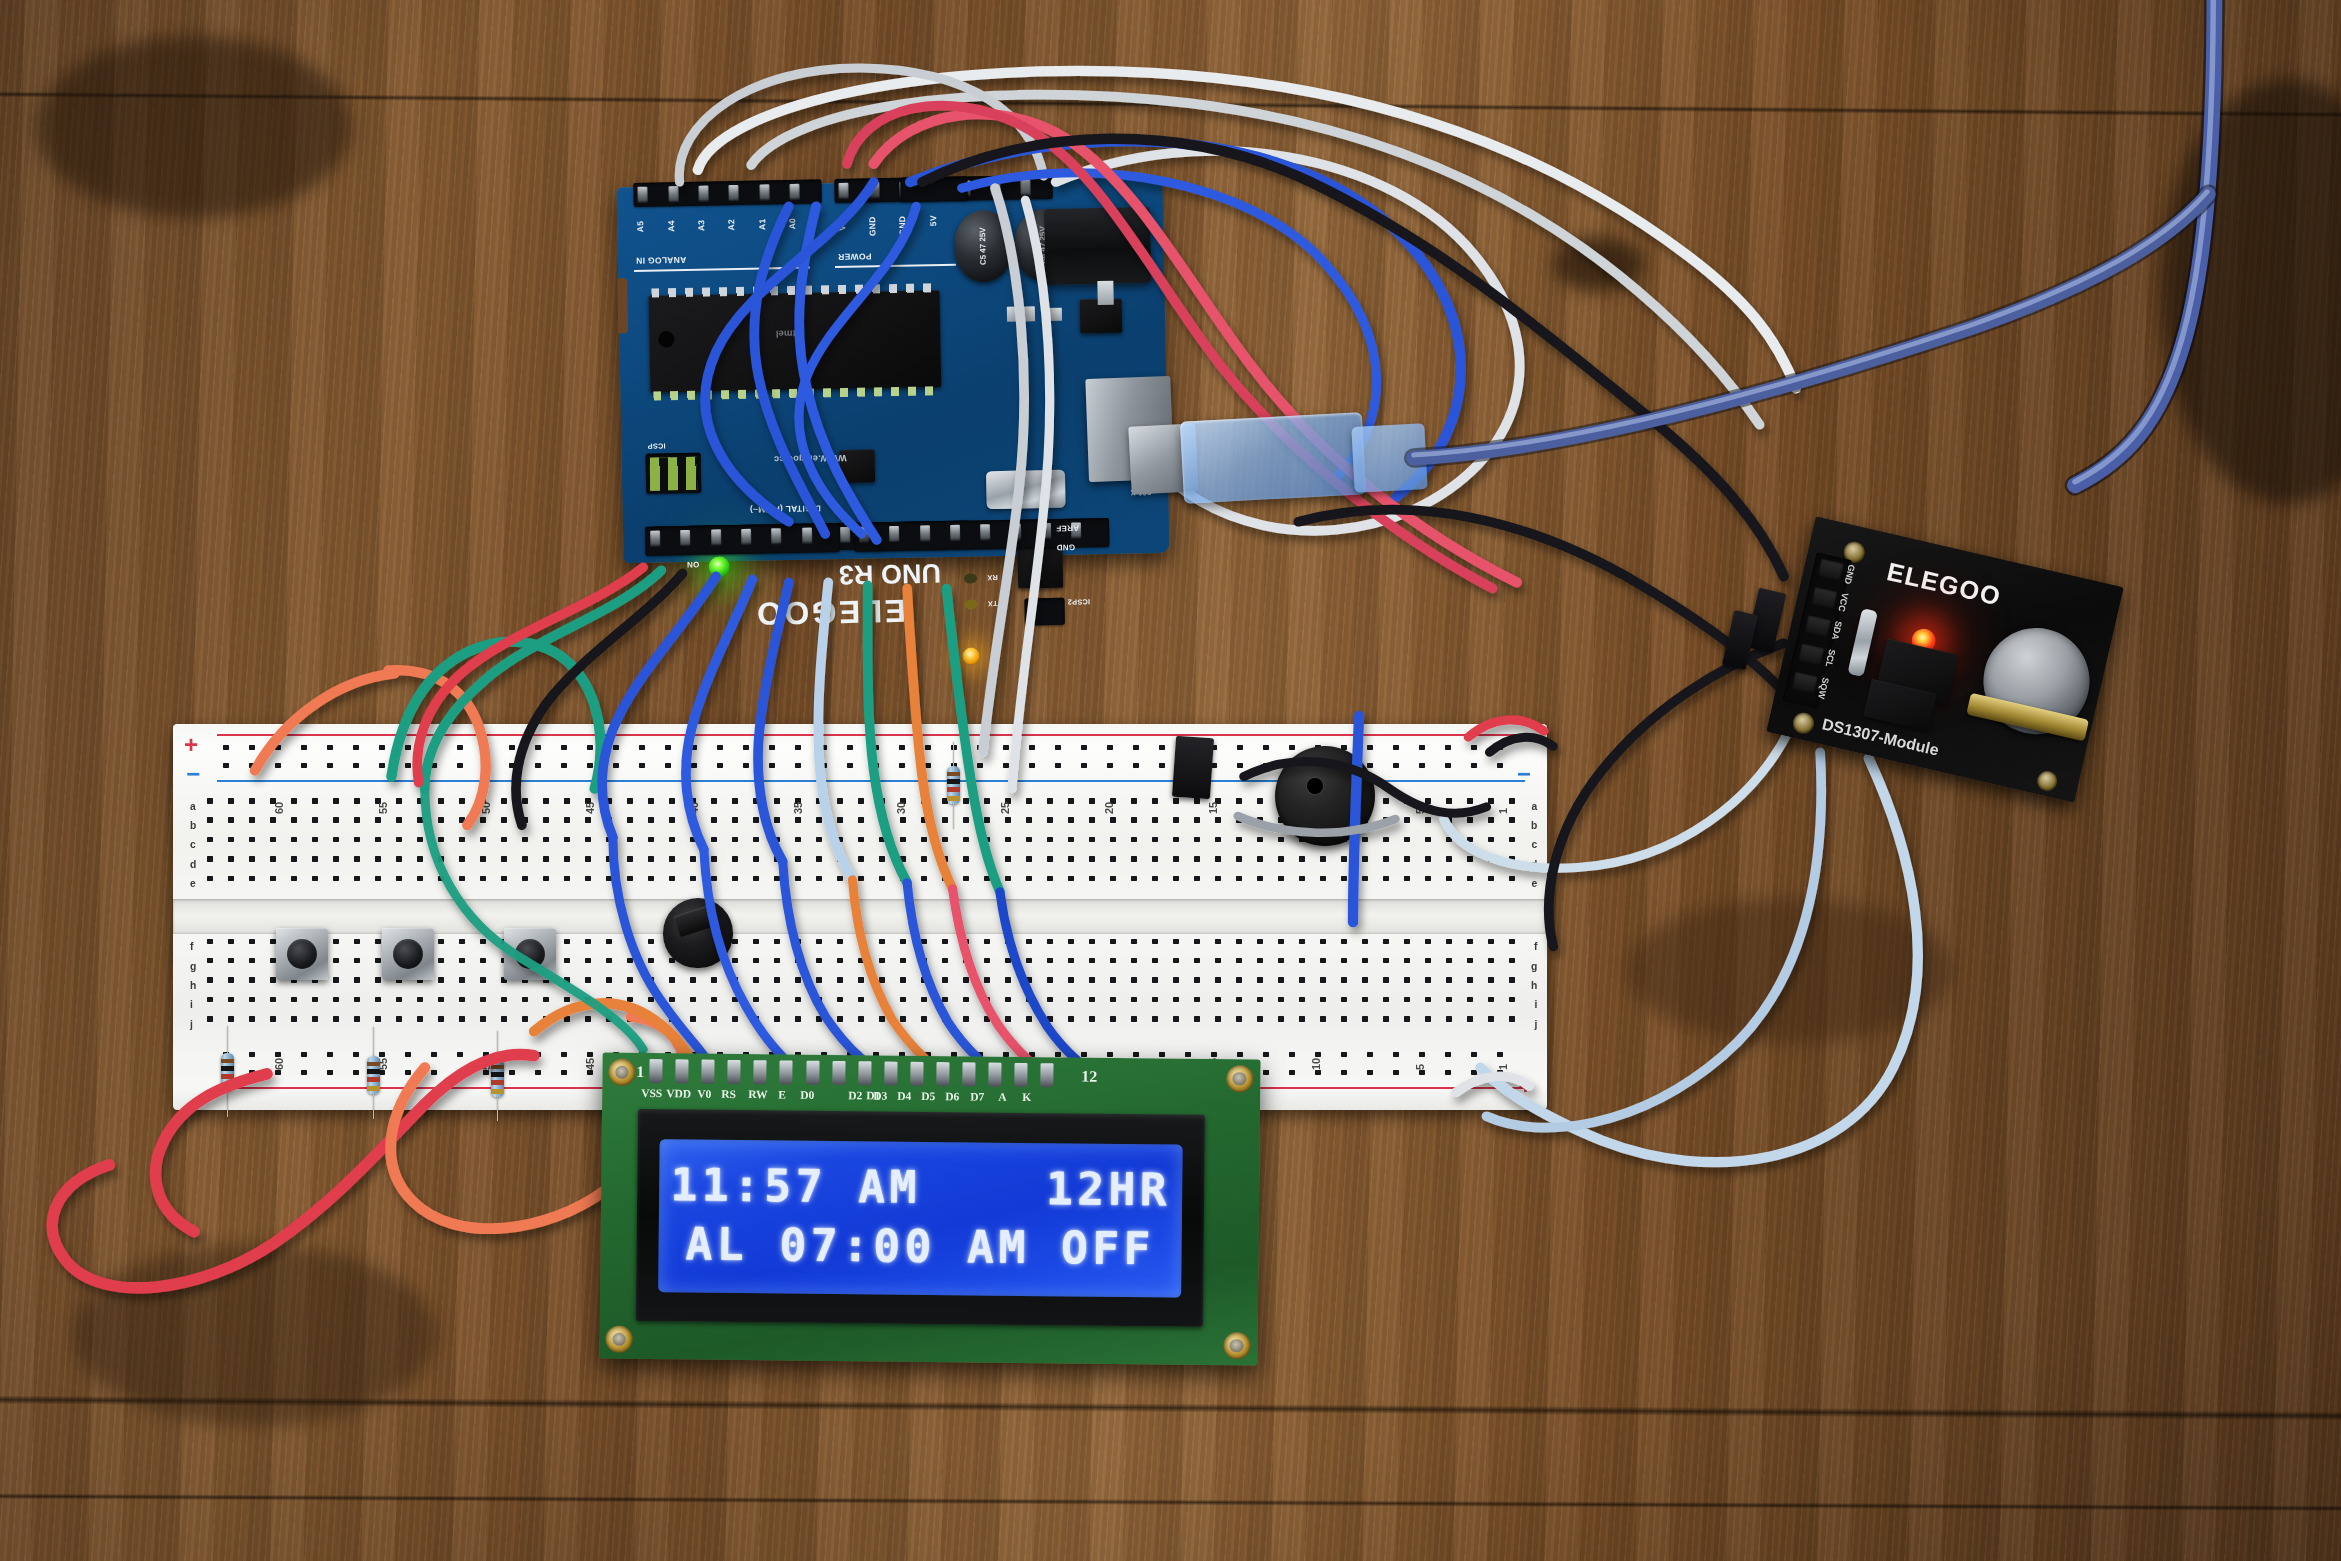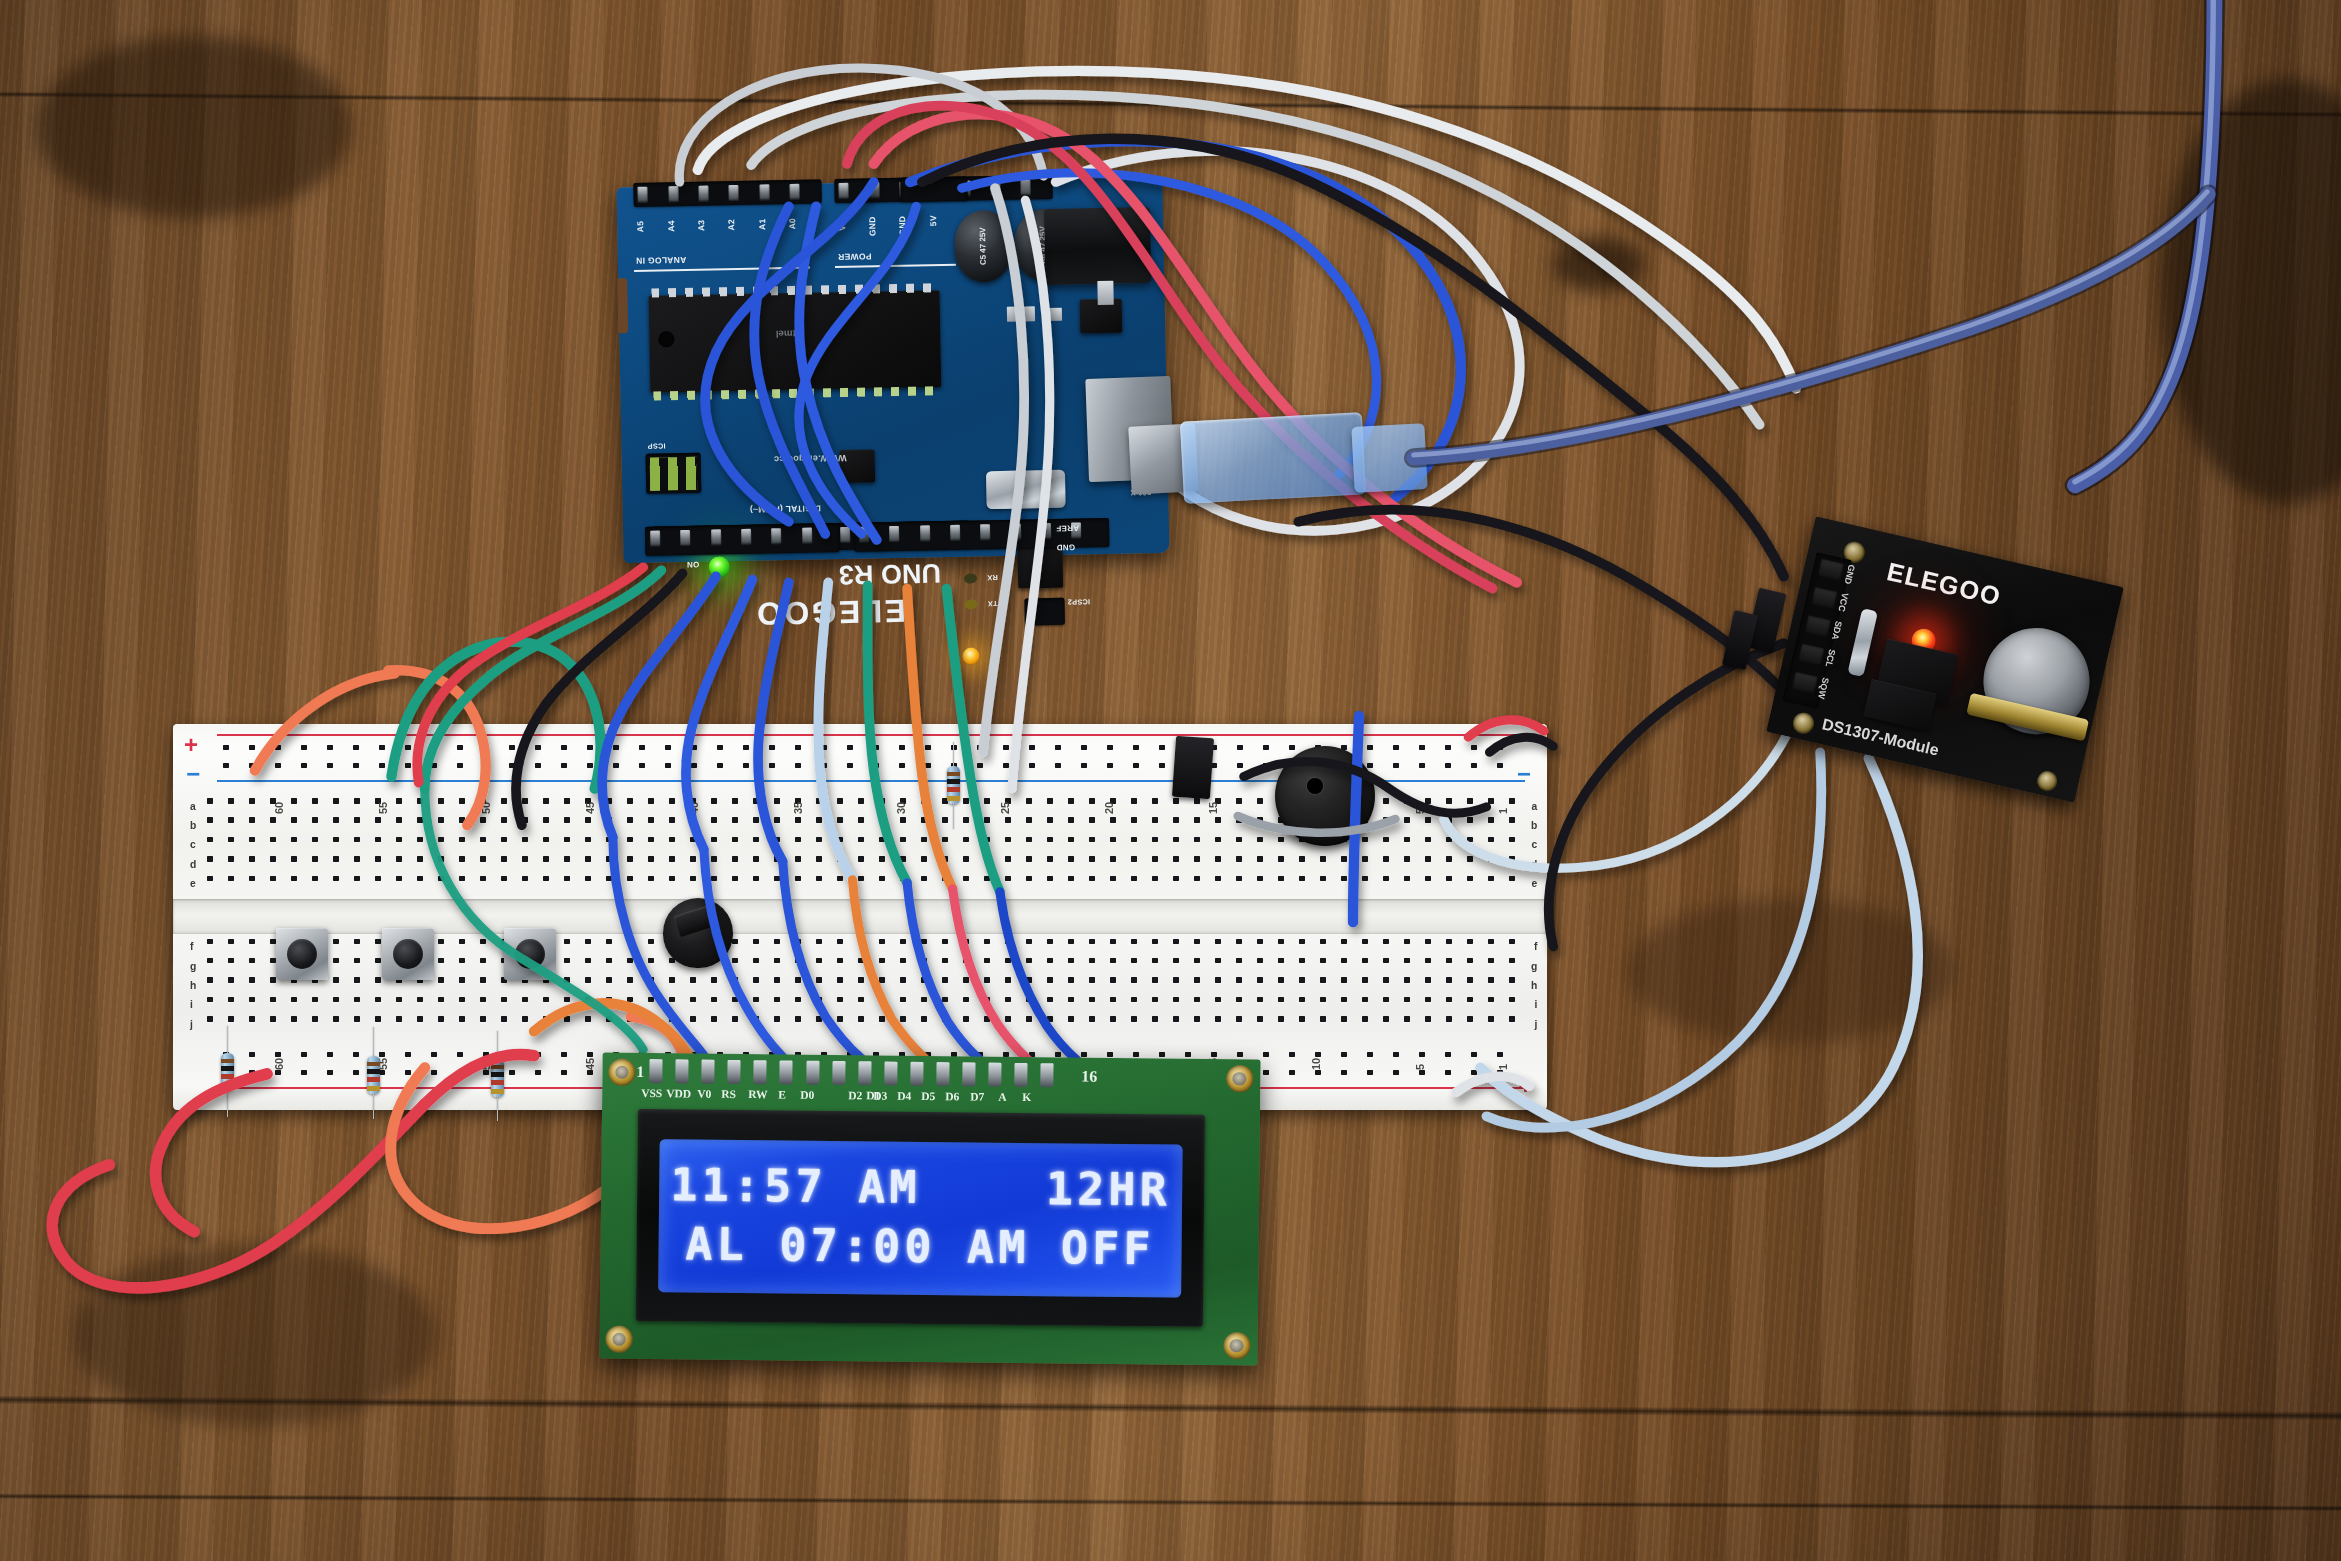--- a/index.html
+++ b/index.html
@@ -1460,21 +1460,21 @@
     <div class="p" style="left:209px"></div>
       <div class="p" style="left:235px"></div>
     <div class="p" style="left:261px"></div>
       <div class="p" style="left:287px"></div>
     <div class="p" style="left:313px"></div>
       <div class="p" style="left:339px"></div>
     <div class="p" style="left:365px"></div>
       <div class="p" style="left:391px"></div>
   </div>
   <div class="lcdnum" style="left:34px; top:9.7px;">1</div>
-  <div class="lcdnum" style="left:479px; top:9.7px;">16</div>
+  <div class="lcdnum" style="left:479px; top:9.7px;">12</div>
 
   <div class="lcdlbl" style="left:39px;  top:34px;">VSS</div>
   <div class="lcdlbl" style="left:64px; top:34px;">VDD</div>
   <div class="lcdlbl" style="left:95px; top:34px;">V0</div>
   <div class="lcdlbl" style="left:119px; top:34px;">RS</div>
   <div class="lcdlbl" style="left:146px; top:34px;">RW</div>
   <div class="lcdlbl" style="left:176px; top:34px;">E</div>
   <div class="lcdlbl" style="left:198px; top:34px;">D0</div>
   <div class="lcdlbl" style="left:224px; top:34px;margin-left:40px;">D1</div>
   <div class="lcdlbl" style="left:246px; top:34px;">D2</div>

